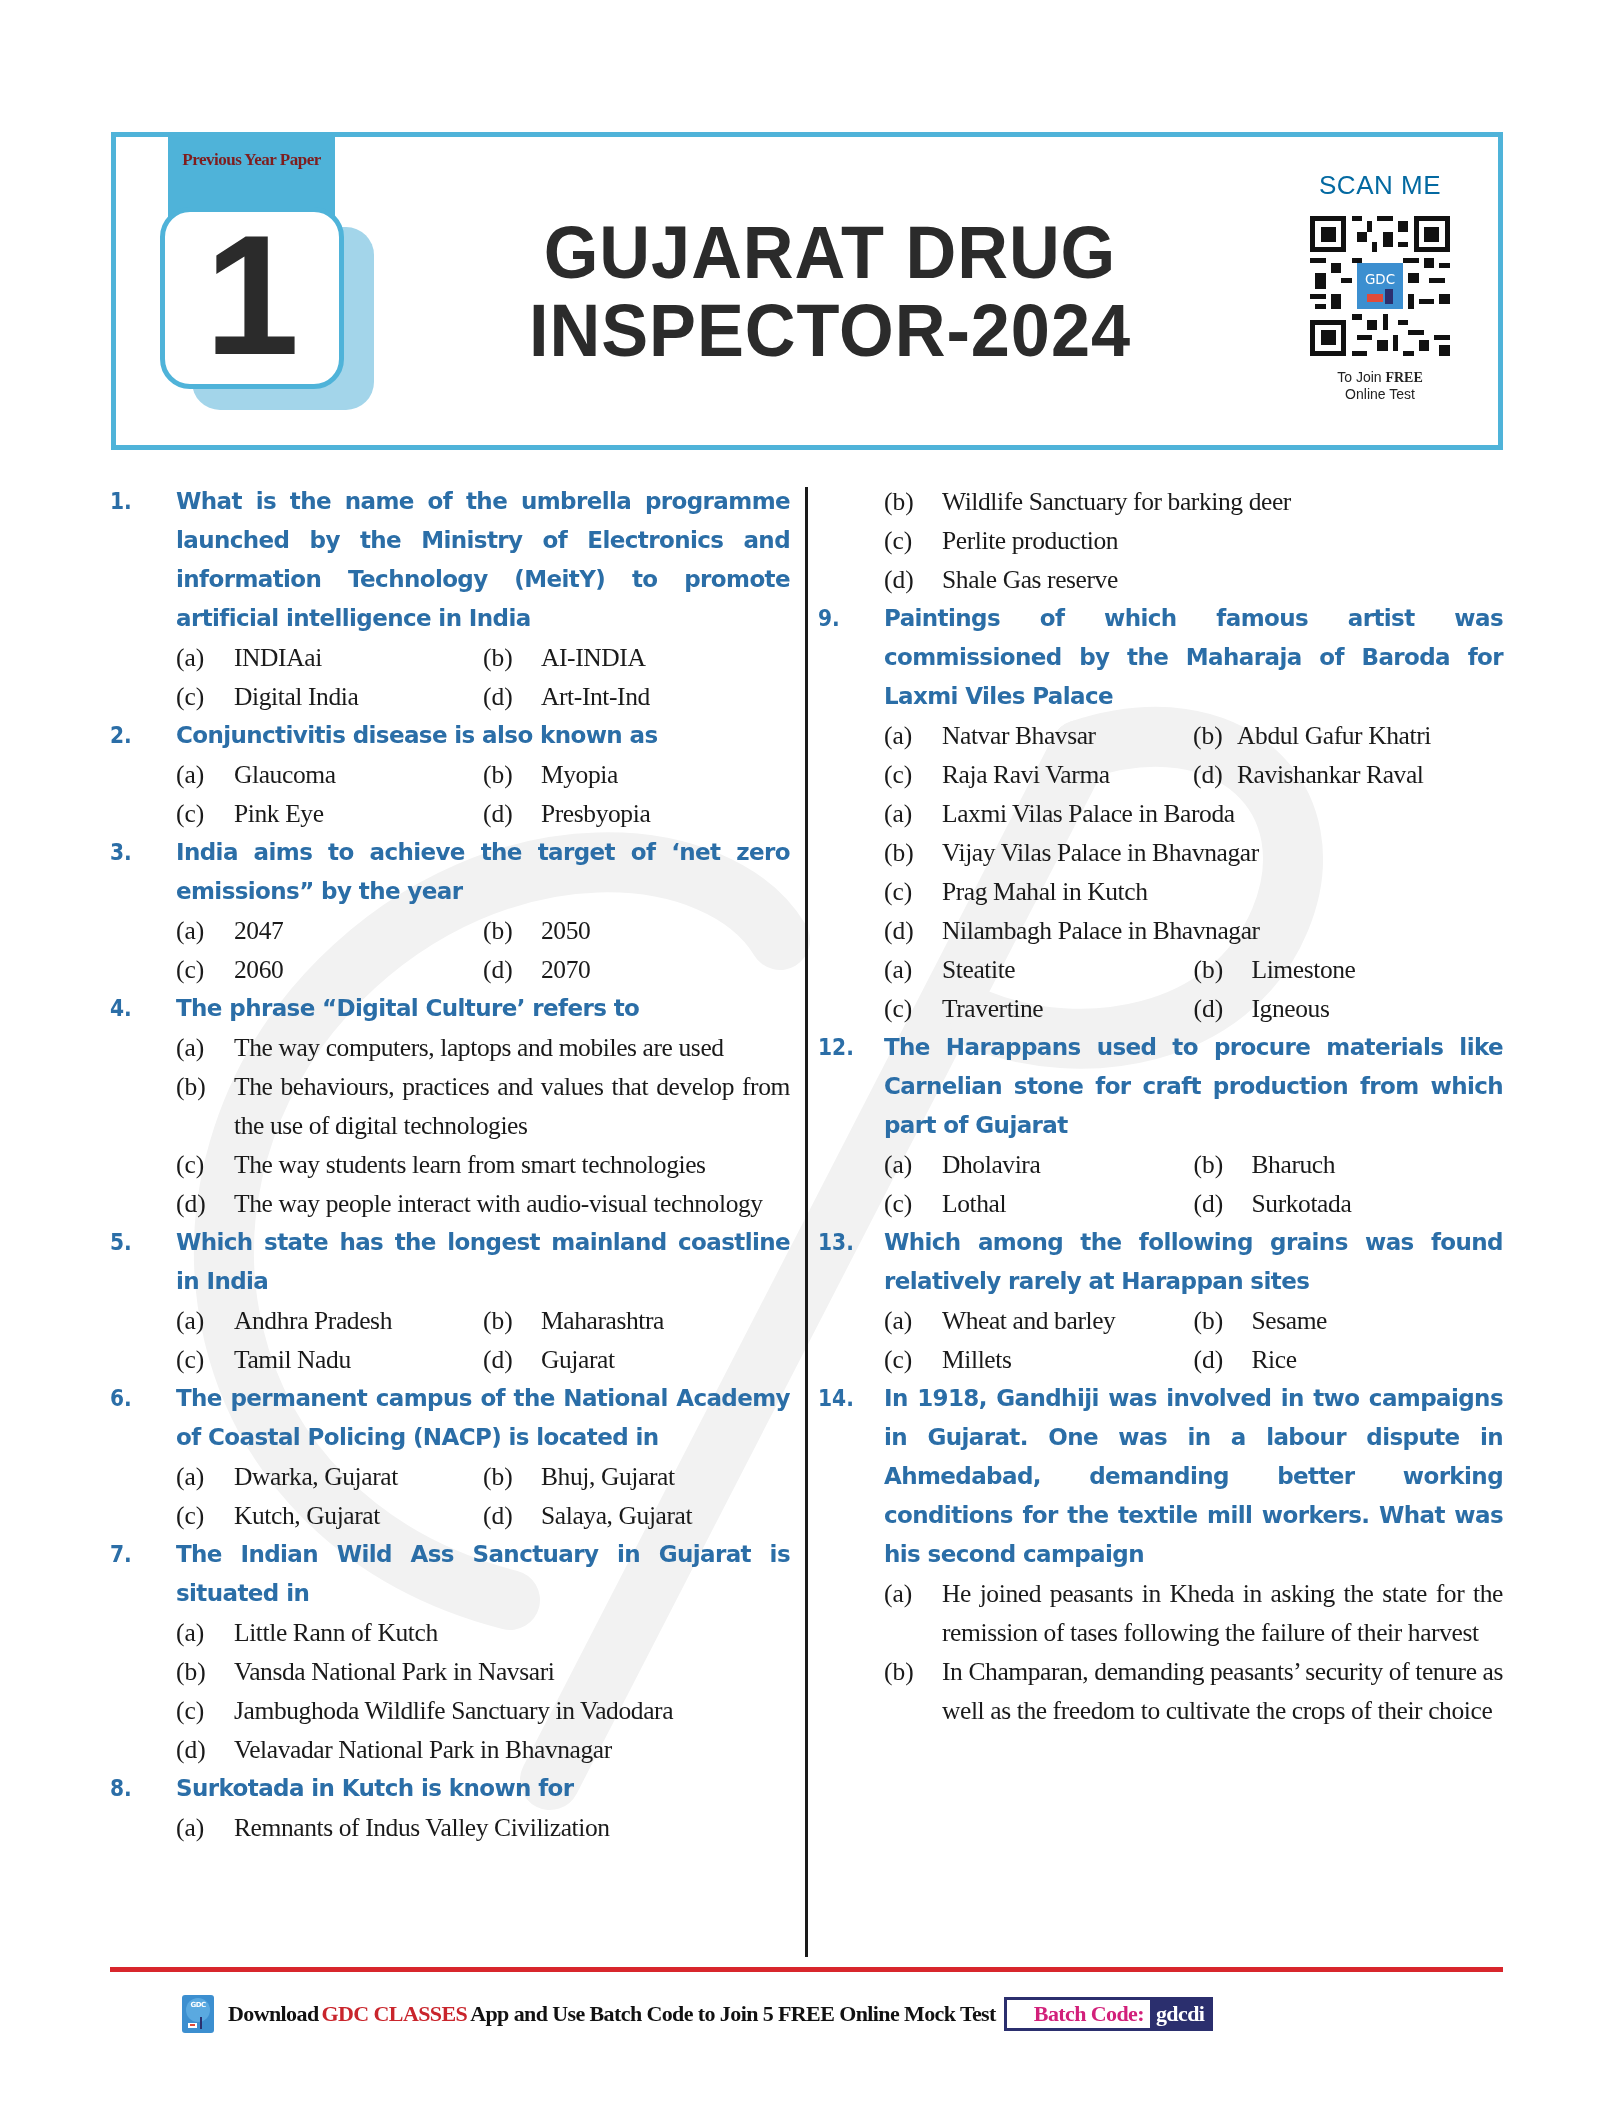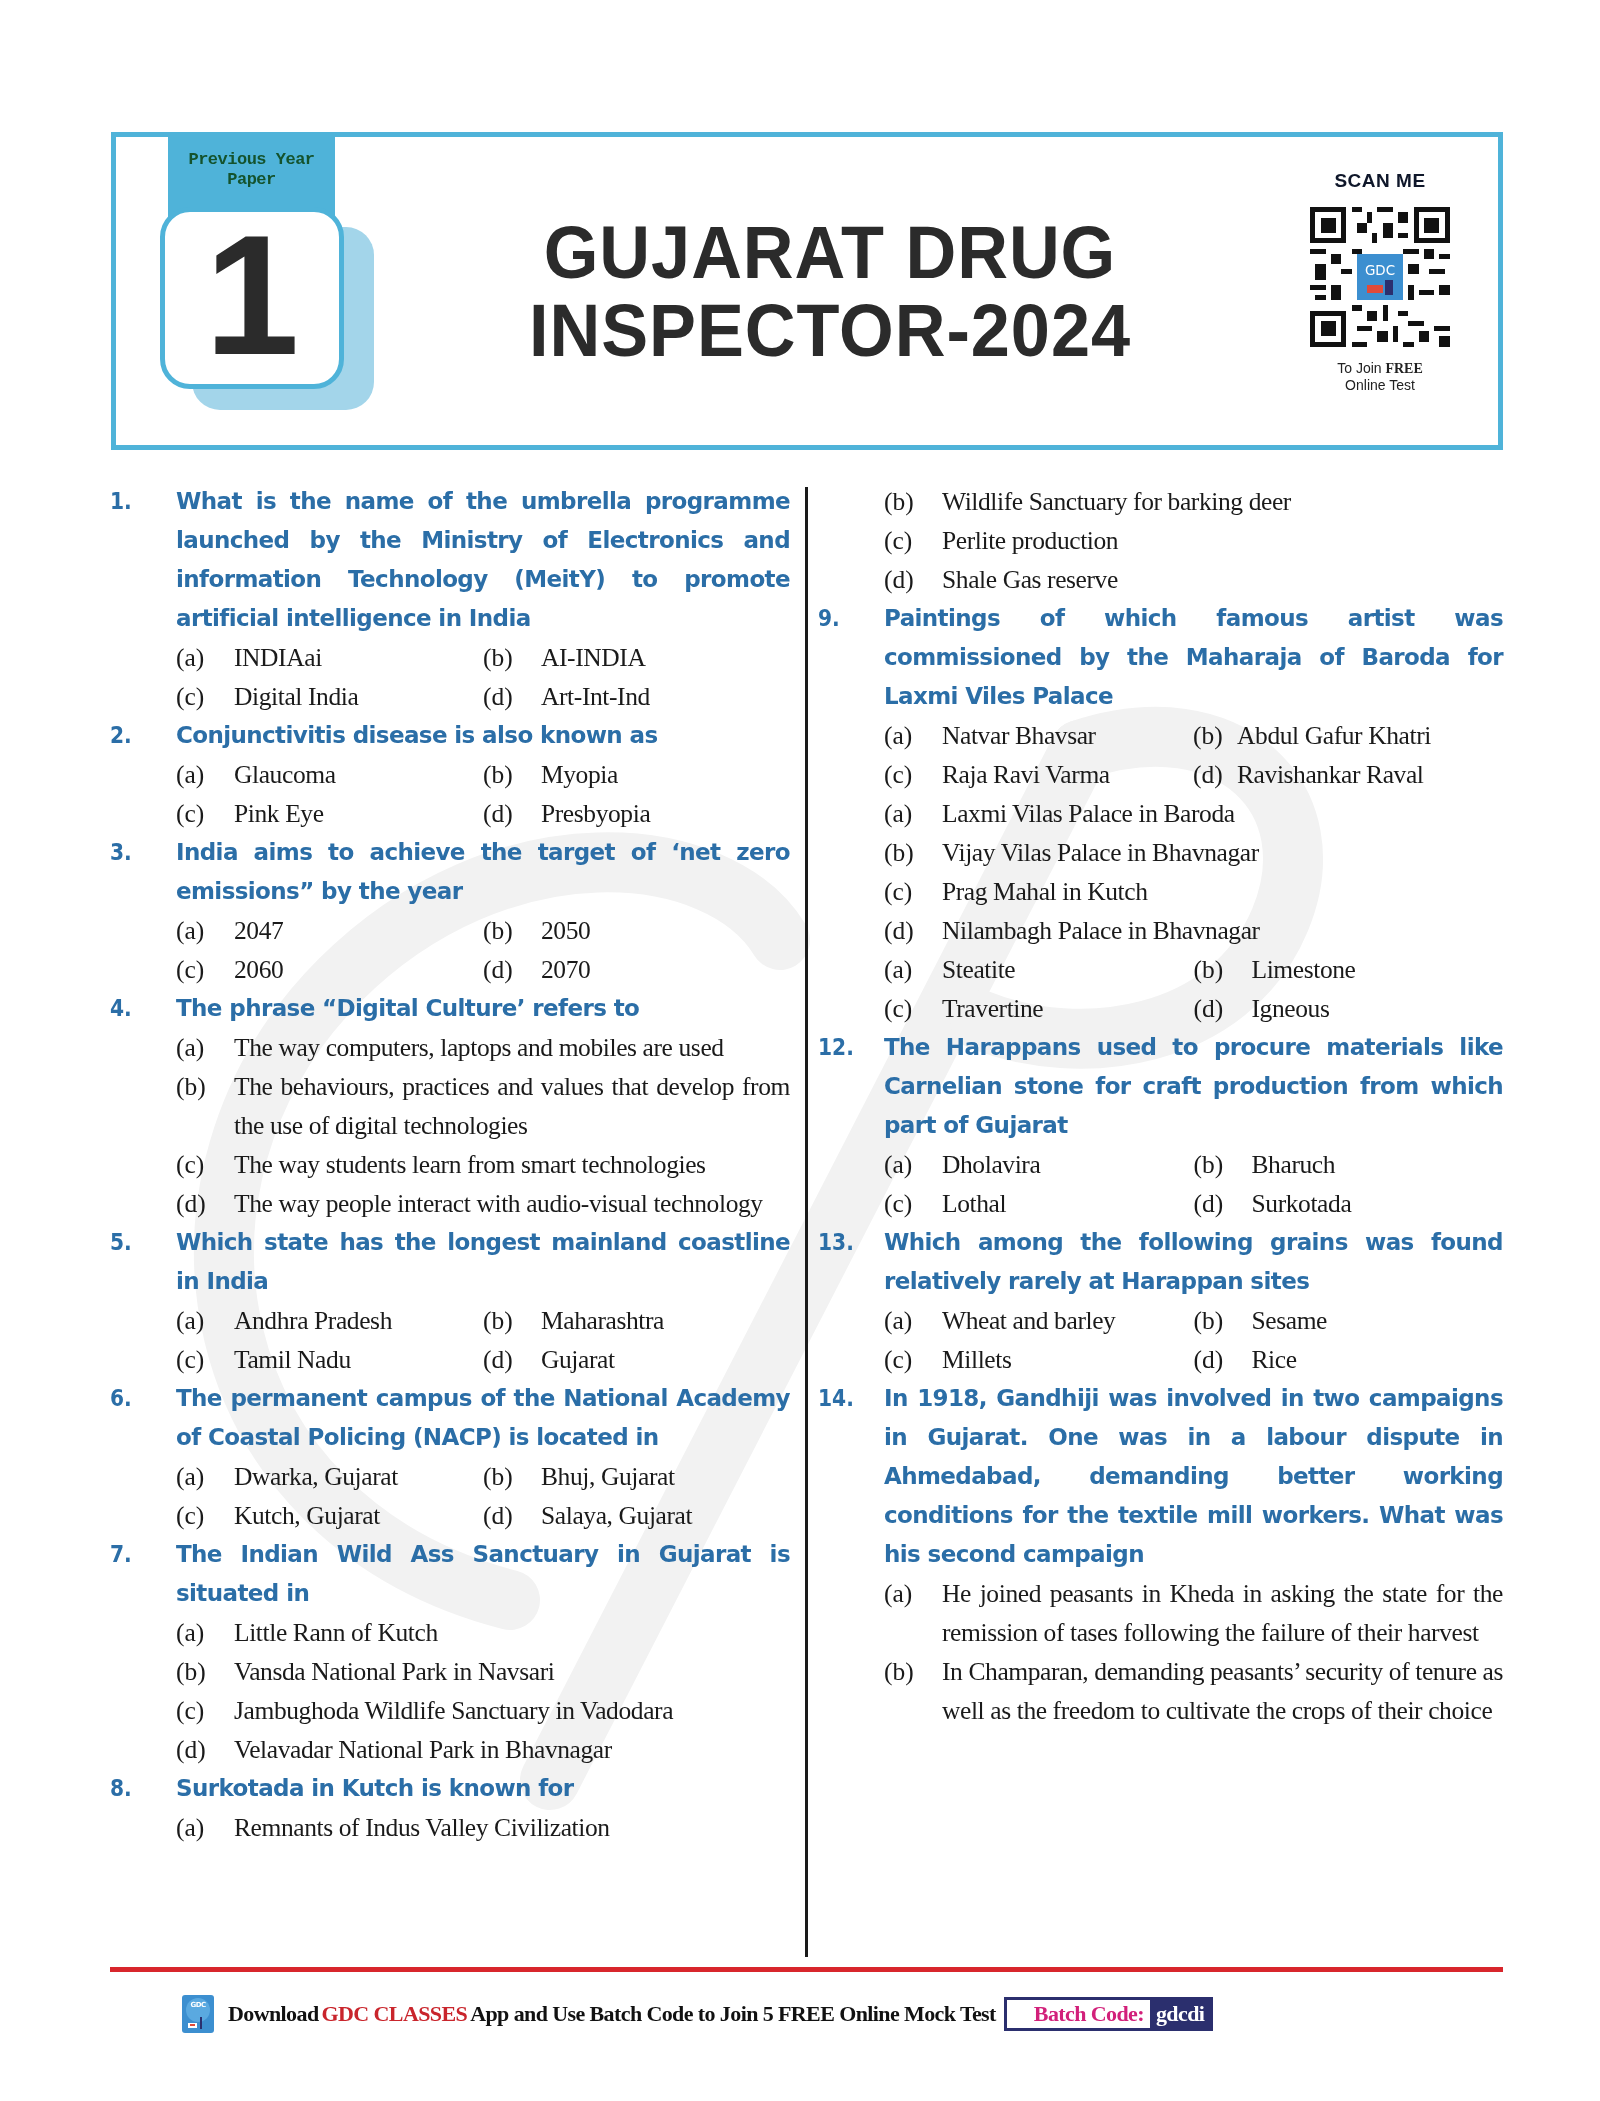--- a/index.html
+++ b/index.html
@@ -6,22 +6,22 @@
   html, body { width: 1600px; height: 2101px; background: #ffffff; overflow: hidden; }
   body { position: relative; font-family: "Liberation Serif", "DejaVu Serif", serif; color: #1a1a1a; }
 
   
   .header-box {
     position: absolute; left: 111px; top: 132px; width: 1392px; height: 318px;
     border: 5px solid #4fb3d9; background: #fff;
   }
   .badge-tab {
     position: absolute; left: 168px; top: 137px; width: 167px; height: 80px;
-    background: #4fb3d9; color: #14532d; text-align: center;
-    font-family: Liberation Mono, monospace; font-weight: bold;
+    background: #4fb3d9; color: #7f1d1d; text-align: center;
+    font-family: Liberation Serif, serif; font-weight: bold;
     font-size: 17px; line-height: 20px; padding-top: 13px; letter-spacing: -0.5px;
   }
   .badge-shadow {
     position: absolute; left: 192px; top: 227px; width: 182px; height: 183px;
     background: #a3d5ea; border-radius: 28px;
   }
   .badge-box {
     position: absolute; left: 160px; top: 207px; width: 184px; height: 182px;
     background: #fff; border: 5px solid #4fb3d9; border-radius: 30px;
     display: flex; align-items: center; justify-content: center;
@@ -33,21 +33,21 @@
   .title {
     position: absolute; left: 440px; top: 214px; width: 780px; text-align: center;
     font-family: "Liberation Sans", "DejaVu Sans", sans-serif; font-weight: bold;
     font-size: 74px; line-height: 78px; color: #2b2b2b; letter-spacing: 1px;
     transform: scaleX(0.95);
   }
   .qr-wrap {
     position: absolute; left: 1290px; top: 170px; width: 180px; text-align: center;
     font-family: "Liberation Sans", "DejaVu Sans", sans-serif;
   }
-  .scan-me { font-weight: bold; font-size: 19px; color: #0f172a; letter-spacing: 0.5px; }
+  .scan-me { font-weight: normal; font-size: 26px; color: #0369a1; letter-spacing: 0.5px; }
   .qr-box { margin: 10px auto 0; width: 150px; height: 150px; position: relative; }
   .qr-box svg { width: 150px; height: 150px; }
   .qr-caption { margin-top: 8px; font-size: 14px; line-height: 17px; color: #222; }
   .qr-caption b { font-weight: bold; font-family: Liberation Serif, serif; }
 
   
   .watermark {
     position: absolute; left: 80px; top: 420px; width: 1440px; height: 1500px;
     pointer-events: none; z-index: 0;
   }

